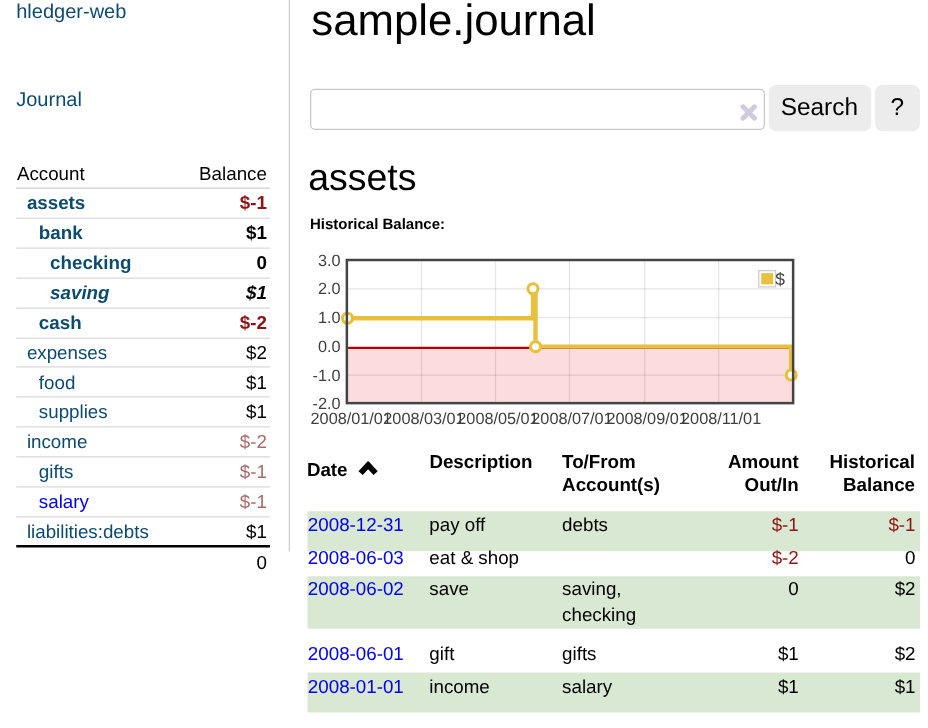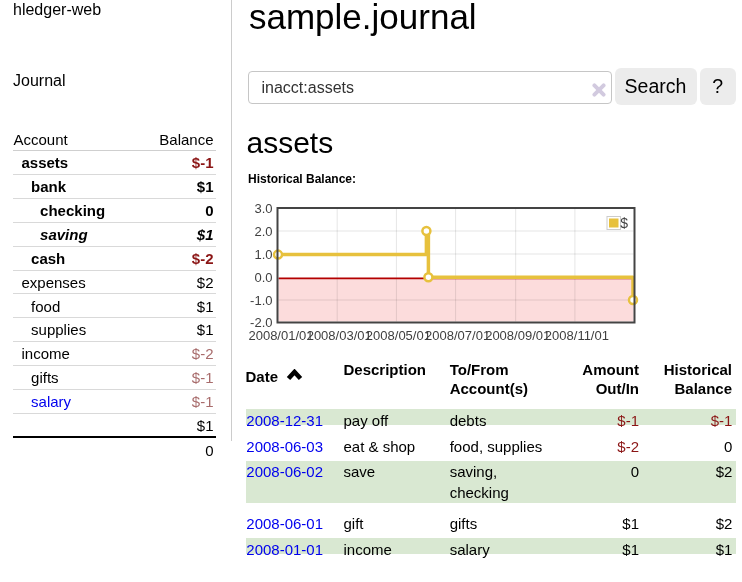--- a/index.html
+++ b/index.html
@@ -1,29 +1,29 @@
 <!DOCTYPE html>
 <html><head>
 <meta charset="utf-8">
 <style>
 * { margin:0; padding:0; box-sizing:border-box; }
 html,body { width:742px; height:582px; background:#fff; overflow:hidden; }
 body { font-family:"Liberation Sans",sans-serif; font-size:15px; color:#000; position:relative; }
 .abs { position:absolute; }
-.p { color:#000000;text-align:center; }
+.p { color:#0c4a6e;text-align:center; }
 .blue { color:#0000ee; }
 .neg { color:#8b1515; }
 .mneg { color:#a86c6c; }
 
 .srow { position:absolute; left:12.5px; width:203px; height:23.85px; line-height:23.85px; border-bottom:1px solid #d9d9d9;margin-top:19px; }
 .srow .nm { position:absolute; top:0; }
 .srow .bal { position:absolute; top:0; right:2px; }
 .b { font-weight:bold; }
 
-.trow { position:absolute; left:245.8px; width:490.4px; height:16px; }
+.trow { position:absolute; left:245.8px; width:490.4px; height:32px; }
 .green { background:#d9e8d2; }
 .trow span { position:absolute; top:1.8px; line-height:20.3px; white-space:pre; }
 .c1 { left:0.5px; color:#0000ee; }
 .c2 { left:97.7px; }
 .c3 { left:203.9px; }
 .c4 { right:97.2px; }
 .c5 { right:3.8px; }
 .hl { position:absolute; font-weight:bold; line-height:19px; white-space:pre; }
 </style>
 </head>
@@ -75,30 +75,30 @@
   </div>
 <div class="srow" style="top:347.05px;">
     <span class="nm p" style="left:18.6px;">gifts</span>
     <span class="bal mneg" style="font-weight:normal;">$-1</span>
   </div>
 <div class="srow" style="top:370.90px;">
     <span class="nm blue" style="left:18.6px;">salary</span>
     <span class="bal mneg" style="font-weight:normal;">$-1</span>
   </div>
 <div class="srow" style="top:394.75px;border-bottom:2px solid #000;">
+    <span class="nm p" style="left:9px;">liabilities:debts</span>
     <span class="bal" style="font-weight:normal;">$1</span>
   </div>
 <div class="srow" style="top:420.60px;border-bottom:none;height:21px;line-height:21px;">
     <span class="bal" style="font-weight:normal;">0</span>
   </div>
 
 <div class="abs" style="left:249px;top:-3px;font-size:35px;line-height:40px;">sample.journal</div>
 
 <div class="abs" style="left:248px;top:71.3px;width:364px;height:32.5px;border:1px solid #c6c6c6;border-radius:4px;background:#fff;">
-  <span class="abs" style="left:12.5px;top:0;font-size:16px;line-height:31px;color:#333;">inacct:assets</span>
   <svg class="abs" style="right:5px;top:11px;" width="14" height="14" viewBox="0 0 14 14">
       <g stroke="#d2cadf" stroke-width="3.9" stroke-linecap="round">
         <line x1="2.4" y1="2.4" x2="11.6" y2="11.6"></line>
         <line x1="11.6" y1="2.4" x2="2.4" y2="11.6"></line>
       </g>
     </svg>
 </div>
 <div class="abs" style="left:614.5px;top:68px;width:82px;height:37.3px;background:#ececec;border-radius:6px;font-size:19.5px;line-height:37.3px;text-align:center;">Search</div>
 <div class="abs" style="left:700px;top:68px;width:35.5px;height:37.3px;background:#ececec;border-radius:6px;font-size:19.5px;line-height:37.3px;text-align:center;">?</div>
 
@@ -168,21 +168,20 @@
 <div class="trow green" style="top:409px;">
   <span class="c1">2008-12-31</span>
     <span class="c2">pay off</span>
     <span class="c3">debts</span>
     <span class="c4 neg">$-1</span>
     <span class="c5 neg">$-1</span>
 </div>
 <div class="trow" style="top:434.8px;">
   <span class="c1">2008-06-03</span>
     <span class="c2">eat &amp; shop</span>
-    <span class="c3">food, supplies</span>
     <span class="c4 neg">$-2</span>
     <span class="c5">0</span>
 </div>
 <div class="trow green" style="top:460.6px;height:42px;">
   <span class="c1">2008-06-02</span>
     <span class="c2">save</span>
     <span class="c3">saving,<br>checking</span>
     <span class="c4">0</span>
     <span class="c5">$2</span>
 </div>

